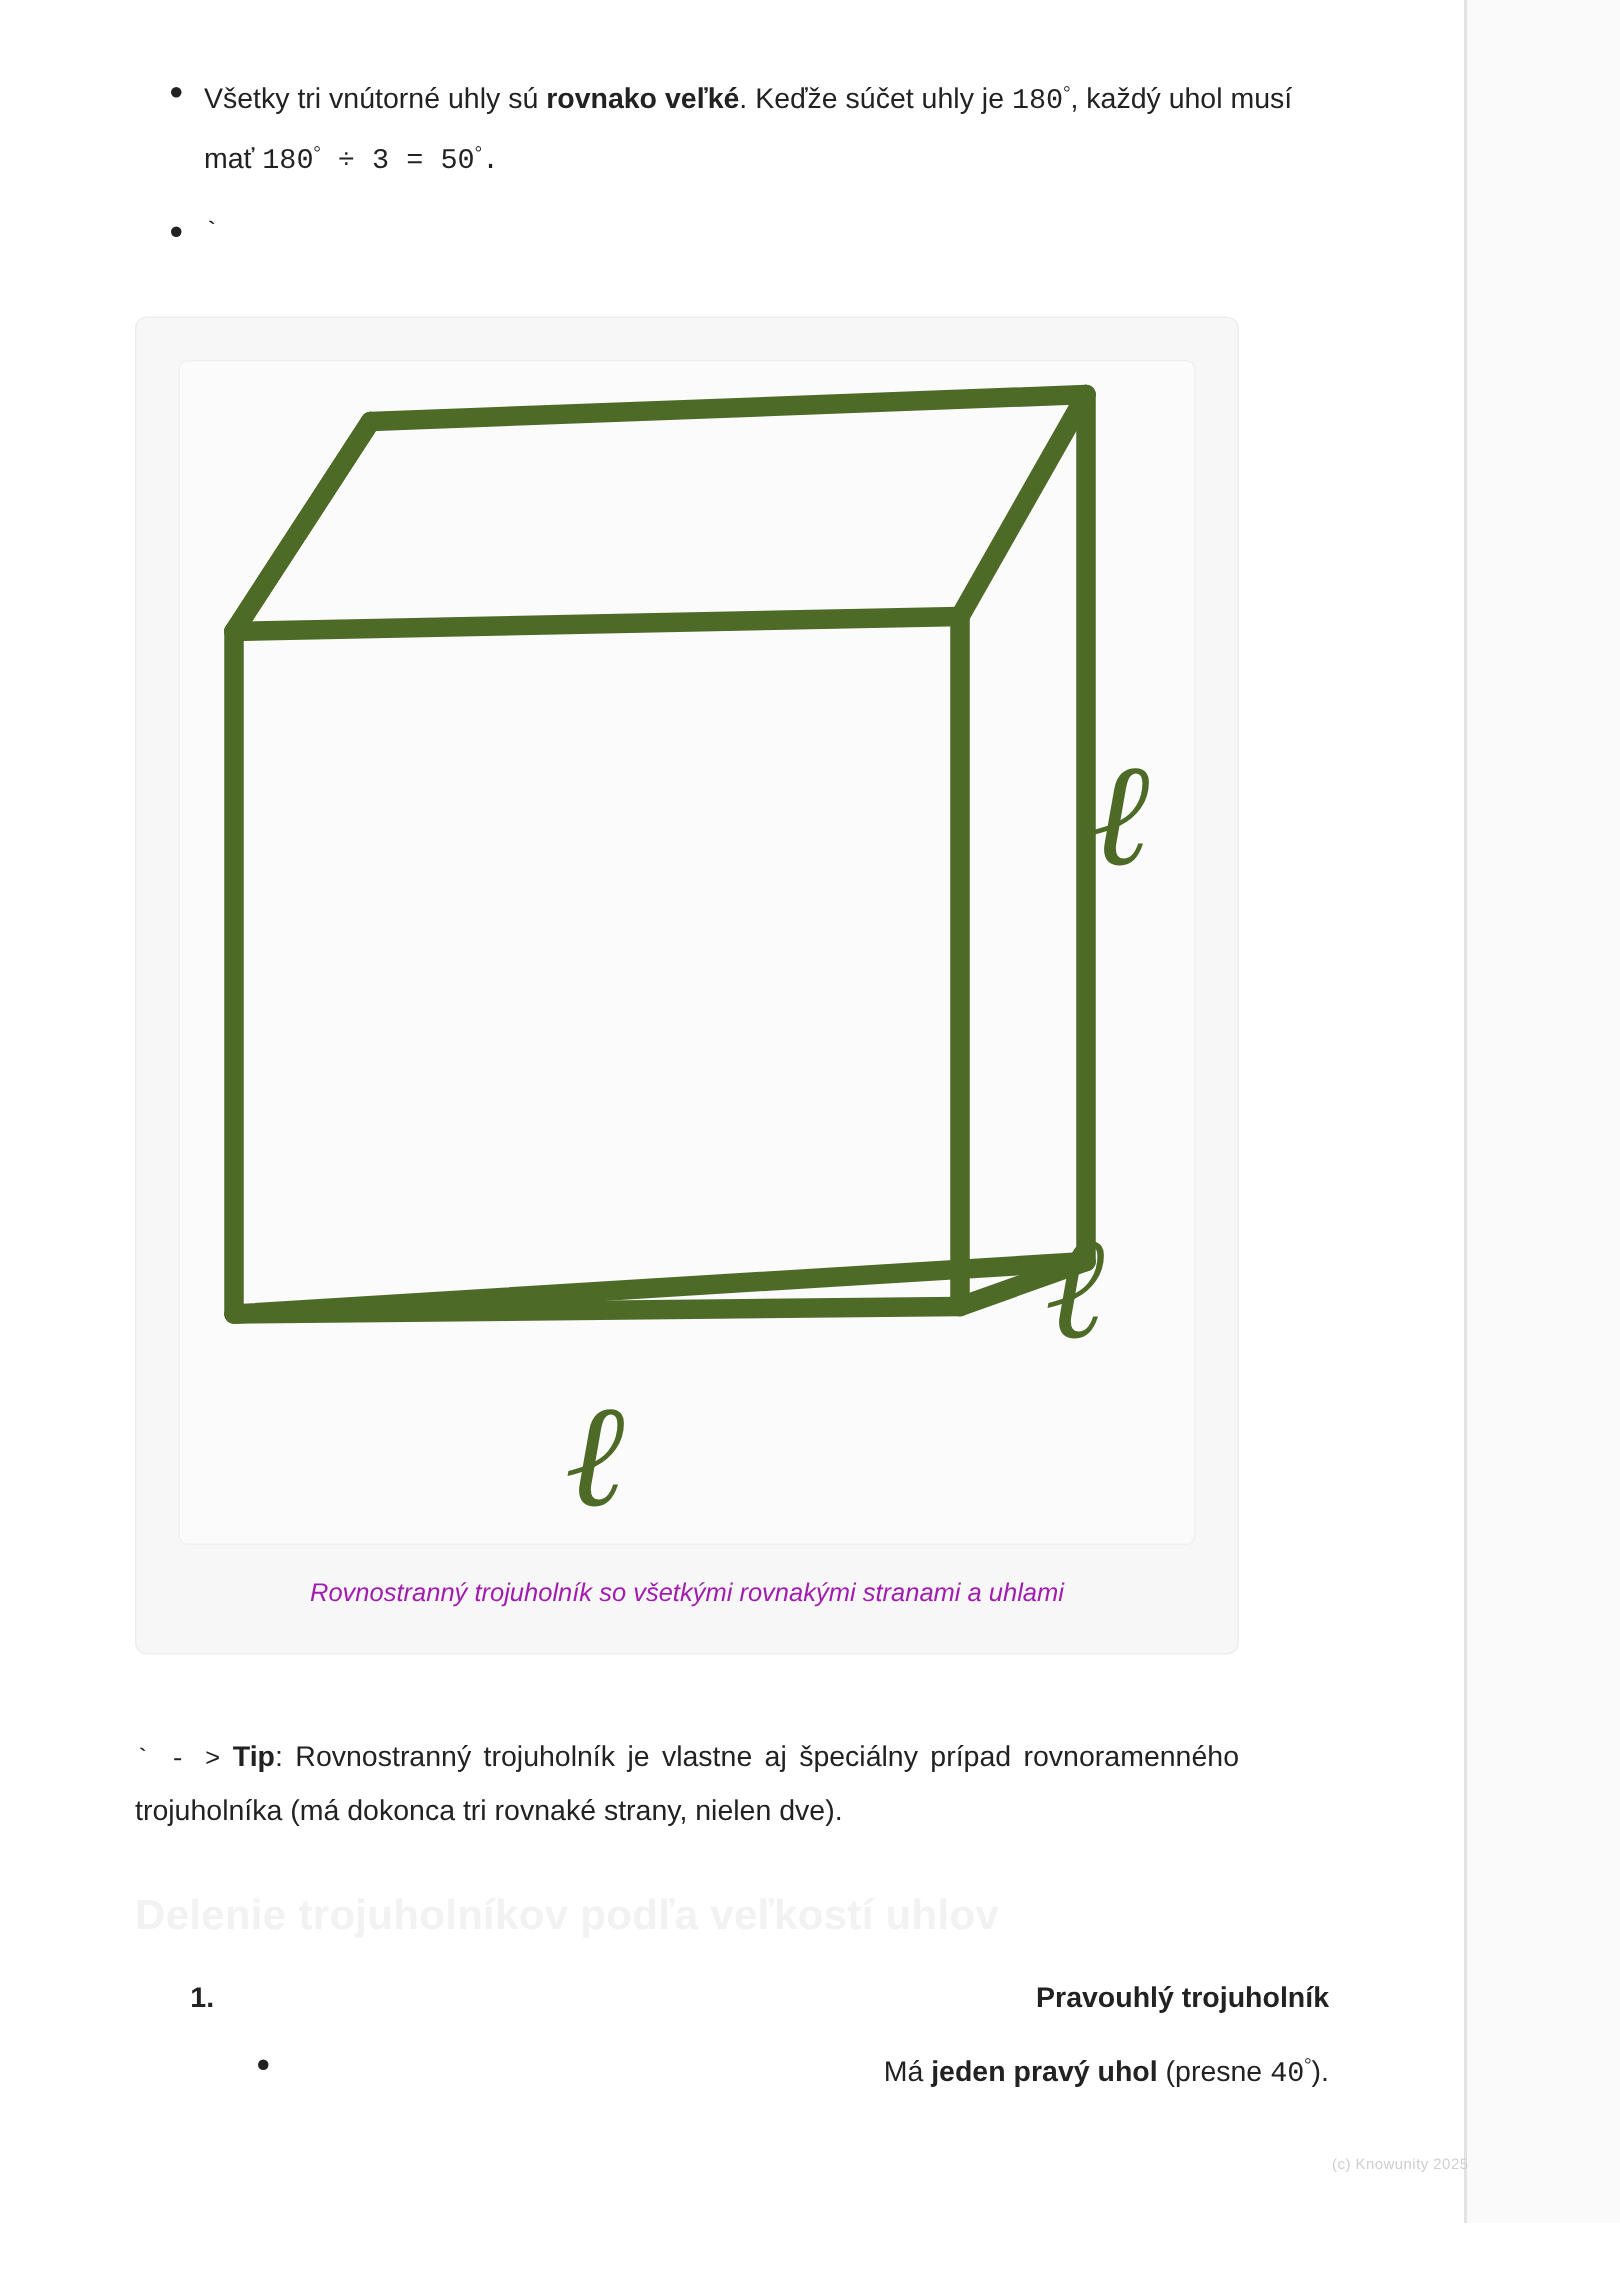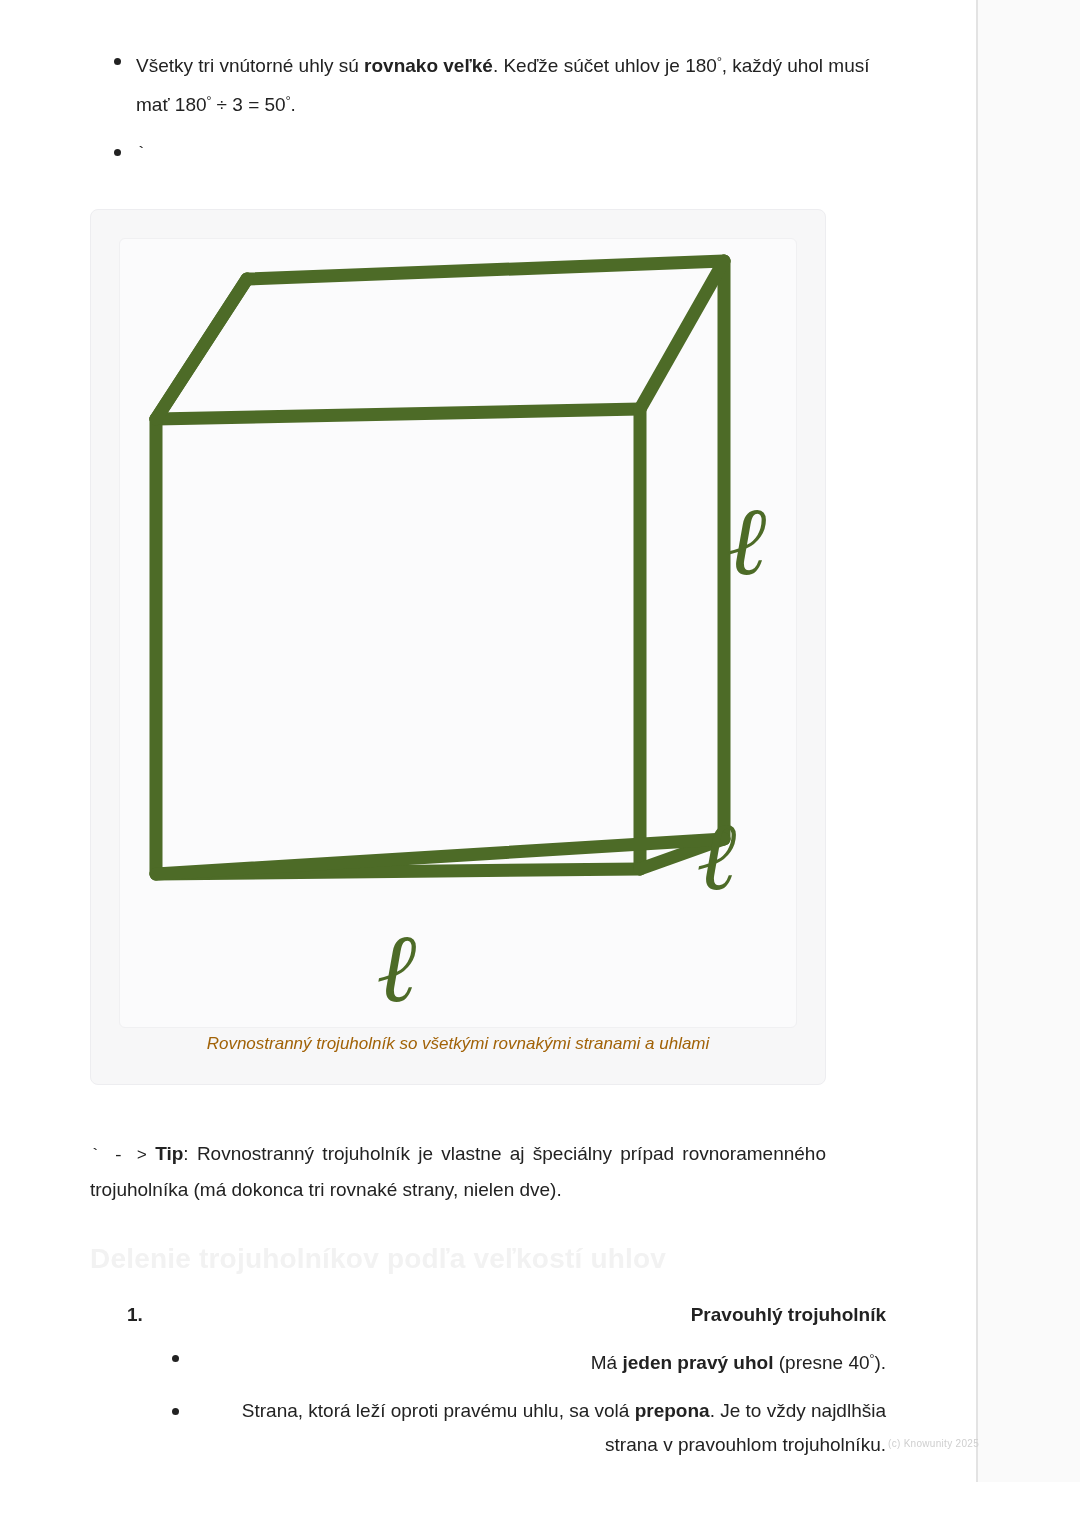--- a/index.html
+++ b/index.html
@@ -52,21 +52,21 @@
     position: absolute;
     left: 24px;
     top: 14px;
     width: 7px;
     height: 7px;
     border-radius: 50%;
     background: #222;
   }
   b, strong { font-weight: bold; }
   .math {
-    font-family: Liberation Sans, sans-serif;
+    font-family: Liberation Mono, monospace;
     font-size: 19px;
   }
   .deg {
     font-family: "Liberation Serif", serif;
     font-size: 12px;
     vertical-align: super;
   }
   .tick {
     font-family: "Liberation Mono", monospace;
     font-size: 17px;
@@ -89,25 +89,25 @@
     height: 790px;
     position: relative;
     overflow: hidden;
   }
   .figure-inner svg {
     position: absolute;
     top: 0;
     left: 0;
   }
   .figure-caption {
-    margin-top: 4px;
+    margin-top: 20px;
     text-align: center;
     font-size: 17px;
     font-style: italic;
-    color: #a16207;
+    color: #a21caf;
     line-height: 24px;
   }
 
   
   .tip {
     margin: 52px 0 12px 0;
     font-size: 19px;
     line-height: 34px;
     text-align: justify;
     width: 736px;
@@ -163,21 +163,21 @@
 </style>
 </head>
 <body>
 
 <div class="right-strip"></div>
 
 <div class="page">
 
   <ul class="bullets">
     <li>
-      <span>Všetky tri vnútorné uhly sú </span><b>rovnako veľké</b><span>. Keďže súčet uhlov je </span><span class="math">180</span><span class="deg">°</span><span>, každý uhol musí mať </span><span class="math">180</span><span class="deg">°</span><span class="math"> ÷ 3 = 50</span><span class="deg">°</span><span class="math">.</span>
+      <span>Všetky tri vnútorné uhly sú </span><b>rovnako veľké</b><span>. Keďže súčet uhly je </span><span class="math">180</span><span class="deg">°</span><span>, každý uhol musí mať </span><span class="math">180</span><span class="deg">°</span><span class="math"> ÷ 3 = 50</span><span class="deg">°</span><span class="math">.</span>
     </li>
     <li>
       <span class="tick">`</span>
     </li>
   </ul>
 
   <div class="figure-card">
     <div class="figure-inner">
       <svg width="678" height="788" viewBox="0 0 678 788">
         <g fill="none" stroke="#4d6b27" stroke-width="13" stroke-linecap="round" stroke-linejoin="round">
@@ -214,22 +214,19 @@
 
   <h2 class="faded-heading">Delenie trojuholníkov podľa veľkostí uhlov</h2>
 
   <ol class="numbered">
     <li>
       <span>Pravouhlý trojuholník</span>
       <ul class="bullets">
         <li>
           <span>Má </span><b>jeden pravý uhol</b><span> (presne </span><span class="math">40</span><span class="deg">°</span><span>).</span>
         </li>
-        <li>
-          <span>Strana, ktorá leží oproti pravému uhlu, sa volá </span><b>prepona</b><span>. Je to vždy najdlhšia strana v pravouhlom trojuholníku.</span>
-        </li>
       </ul>
     </li>
   </ol>
 
 </div>
 
 <div class="watermark">(c) Knowunity 2025</div>
 
 </body></html>

